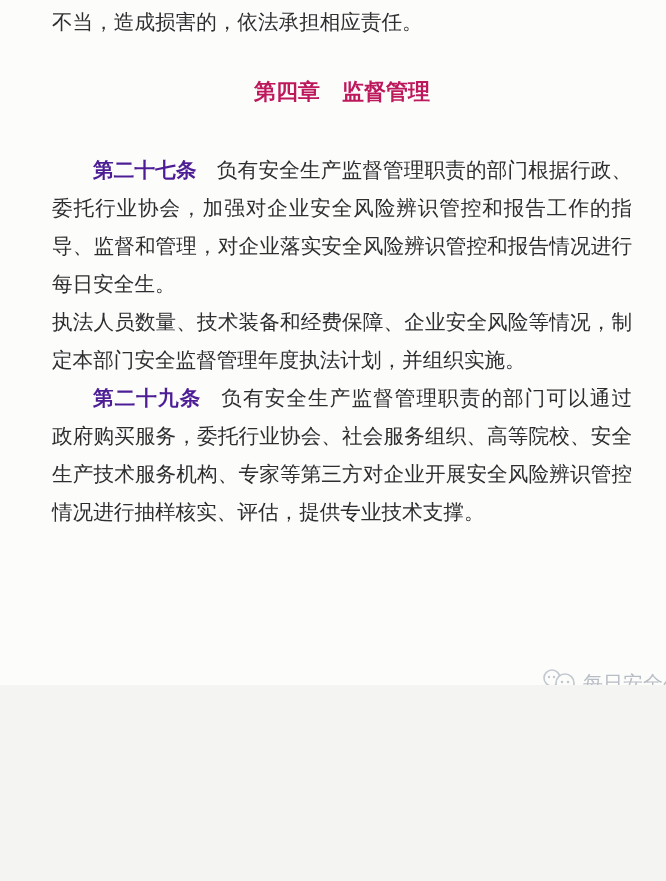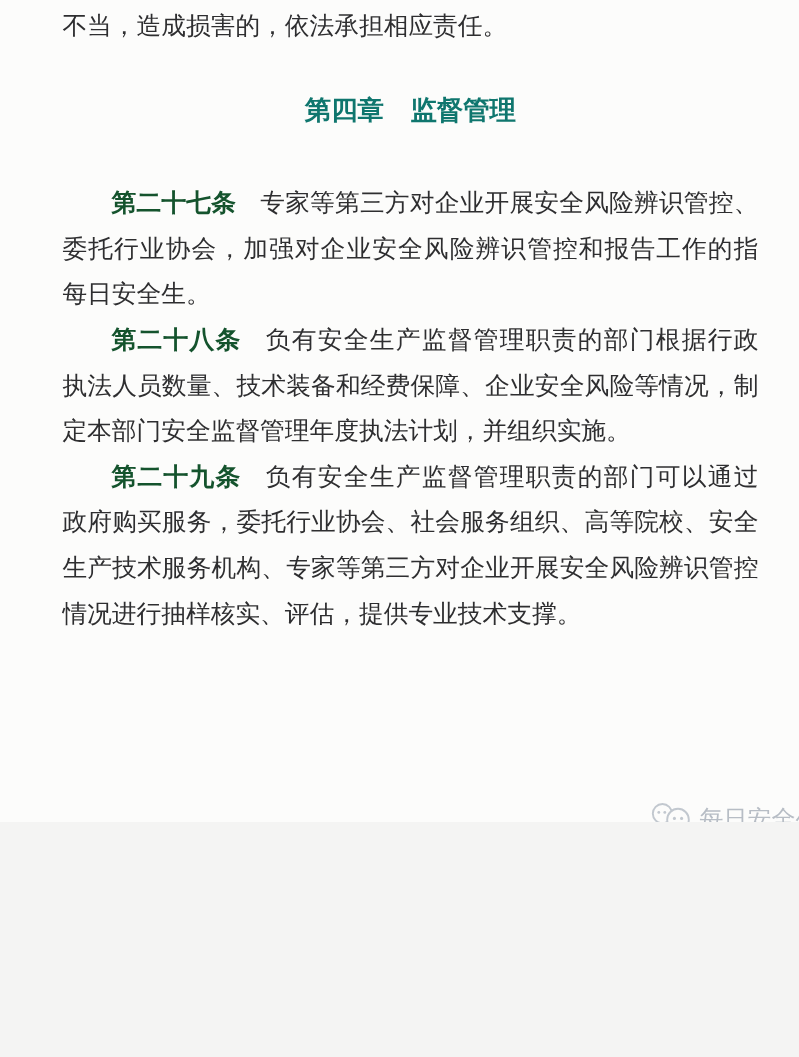--- a/index.html
+++ b/index.html
@@ -36,30 +36,30 @@
     margin: 0;
   }
   .chapter {
     margin: 36px 0 0 0;
     height: 30px;
     line-height: 30px;
     text-align: center;
     font-family: "Liberation Sans", "DejaVu Sans", sans-serif;
     font-weight: 700;
     font-size: 22px;
-    color: #0f766e;
+    color: #be185d;
   }
   .articles { margin-top: 44px; }
   .article { margin: 0; }
   .article.shift { margin-top: 6px; }
   .line.first { text-indent: 41px; }
   .num {
     font-family: "Liberation Sans", "DejaVu Sans", sans-serif;
     font-weight: 700;
-    color: #14532d;
+    color: #4c1d95;
     margin-right: 20px;
   }
   .watermark {
     position: absolute;
     top: 666px;
     left: 541px;
     display: flex;
     align-items: flex-start;
     z-index: 3;
     pointer-events: none;
@@ -80,27 +80,27 @@
 
 <div class="page">
 
   <p class="cont line last">不当，造成损害的，依法承担相应责任。</p>
 
   <h2 class="chapter">第四章　监督管理</h2>
 
   <div class="articles">
 
     <div class="article">
-      <div class="line first"><span class="num">第二十七条</span><span>专家等第三方对企业开展安全风险辨识管控、</span></div>
+      <div class="line first"><span class="num">第二十七条</span><span>负有安全生产监督管理职责的部门根据行政、</span></div>
       <div class="line">委托行业协会，加强对企业安全风险辨识管控和报告工作的指</div>
+      <div class="line">导、监督和管理，对企业落实安全风险辨识管控和报告情况进行</div>
       <div class="line last">每日安全生。</div>
     </div>
 
     <div class="article">
-      <div class="line first"><span class="num">第二十八条</span><span>负有安全生产监督管理职责的部门根据行政</span></div>
       <div class="line">执法人员数量、技术装备和经费保障、企业安全风险等情况，制</div>
       <div class="line last">定本部门安全监督管理年度执法计划，并组织实施。</div>
     </div>
 
     <div class="article">
       <div class="line first"><span class="num">第二十九条</span><span>负有安全生产监督管理职责的部门可以通过</span></div>
       <div class="line">政府购买服务，委托行业协会、社会服务组织、高等院校、安全</div>
       <div class="line">生产技术服务机构、专家等第三方对企业开展安全风险辨识管控</div>
       <div class="line last">情况进行抽样核实、评估，提供专业技术支撑。</div>
     </div>

